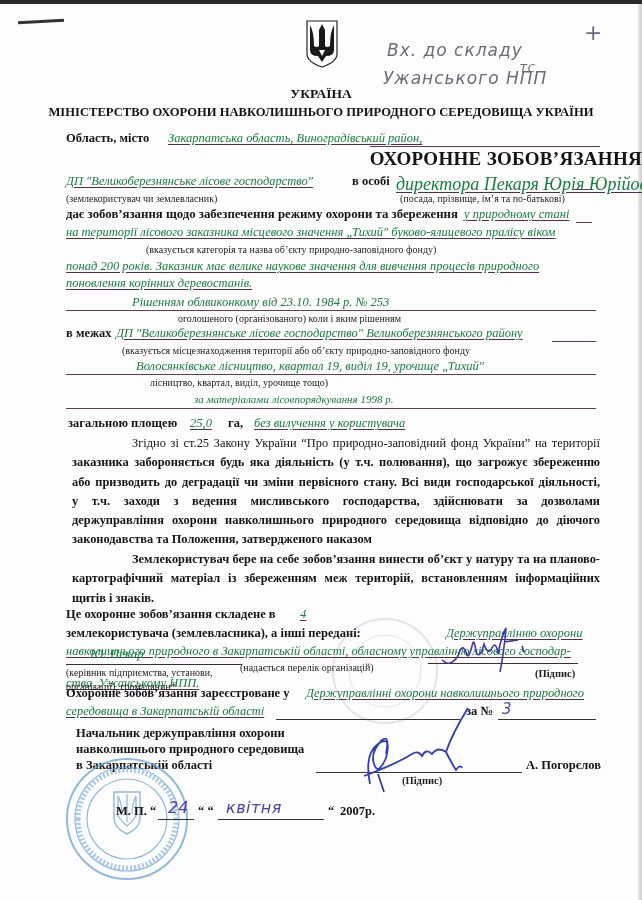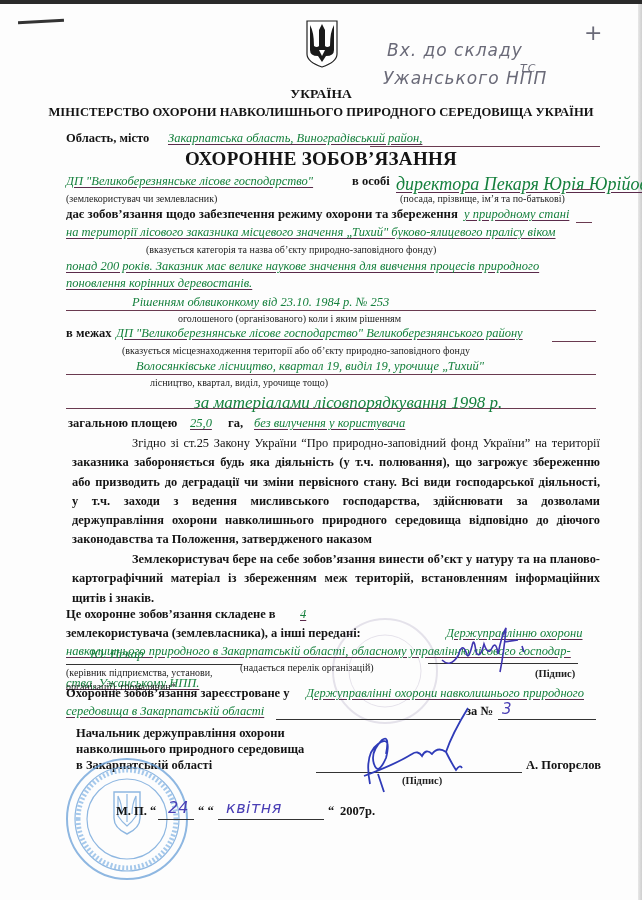--- a/index.html
+++ b/index.html
@@ -58,21 +58,21 @@
   <div class="hand pencil" style="left:584px;top:16px;font-size:22px;">+</div>
   <div class="hand pencil" style="left:520px;top:58px;font-size:11px;">ТС</div>
 
   <div class="abs b" style="left:0;width:642px;text-align:center;top:82px;font-size:13.5px;">УКРАЇНА</div>
   <div class="abs b" style="left:0;width:642px;text-align:center;top:101px;font-size:12.6px;">МІНІСТЕРСТВО ОХОРОНИ НАВКОЛИШНЬОГО ПРИРОДНОГО СЕРЕДОВИЩА УКРАЇНИ</div>
 
   <div class="abs b" style="left:66px;top:127px;font-size:12.5px;">Область, місто</div>
   <div class="abs fill ul" style="left:168px;top:127px;font-size:12.5px;">Закарпатська область,  Виноградівський район,</div>
   <div class="line" style="left:370px;top:142px;width:230px;"></div>
 
-  <div class="abs b" style="left:0;width:642px;text-align:center;top:144px;font-size:19px;letter-spacing:0.3px;">ОХОРОННЕ  ЗОБОВ’ЯЗАННЯ</div>
+  <div class="abs b" style="left:0;width:642px;text-align:right;top:144px;font-size:19px;letter-spacing:0.3px;">ОХОРОННЕ  ЗОБОВ’ЯЗАННЯ</div>
 
   <div class="abs fill ul" style="left:66px;top:170px;font-size:12.5px;">ДП "Великоберезнянське лісове господарство"</div>
   <div class="abs b" style="left:352px;top:170px;font-size:12.5px;">в особі</div>
   <div class="abs fill ul" style="left:396px;top:170px;font-size:18px;">директора Пекаря Юрія Юрійовича</div>
   <div class="line" style="left:572px;top:185px;width:20px;"></div>
   <div class="abs small" style="left:66px;top:189px;">(землекористувач чи землевласник)</div>
   <div class="abs small" style="left:400px;top:189px;">(посада, прізвище, ім’я  та по-батькові)</div>
 
   <div class="abs b" style="left:66px;top:203px;font-size:12.8px;">дає зобов’язання щодо забезпечення режиму охорони та збереження</div>
   <div class="abs fill ul" style="left:464px;top:203px;font-size:12.5px;">у природному стані</div>
@@ -87,21 +87,21 @@
   <div class="abs small" style="left:178px;top:309px;">оголошеного (організованого) коли і яким рішенням</div>
 
   <div class="abs b" style="left:66px;top:322px;font-size:12.5px;">в межах</div>
   <div class="abs fill ul" style="left:116px;top:322px;font-size:12.5px;">ДП "Великоберезнянське лісове господарство" Великоберезнянського району</div>
   <div class="line" style="left:552px;top:337px;width:44px;"></div>
   <div class="abs small" style="left:122px;top:341px;">(вказується місцезнаходження території або об’єкту природно-заповідного фонду</div>
   <div class="line" style="left:66px;top:370px;width:530px;"></div>
   <div class="abs fill" style="left:136px;top:355px;font-size:12.5px;">Волосянківське лісництво, квартал 19, виділ 19, урочище „Тихий"</div>
   <div class="abs small" style="left:150px;top:373px;">лісництво, квартал, виділ, урочище тощо)</div>
   <div class="line" style="left:66px;top:404px;width:530px;"></div>
-  <div class="abs fill" style="left:194px;top:389px;font-size:17px;">за матеріалами лісовпорядкування 1998 р.</div>
+  <div class="abs fill" style="left:194px;top:389px;font-size:11px;">за матеріалами лісовпорядкування 1998 р.</div>
 
   <div class="abs b" style="left:68px;top:412px;font-size:12.5px;">загальною площею</div>
   <div class="abs fill ul" style="left:190px;top:412px;font-size:12.5px;">25,0</div>
   <div class="abs b" style="left:228px;top:412px;font-size:12.5px;">га,</div>
   <div class="abs fill ul" style="left:254px;top:412px;font-size:12.5px;">без вилучення у користувача</div>
 
   <div class="para" style="top:430px;">
     <span class="row j" style="padding-left:60px;font-weight:normal;">Згідно зі ст.25 Закону України “Про природно-заповідний фонд України” на території</span>
     <span class="row j">заказника забороняється будь яка діяльність (у т.ч. полювання), що загрожує збереженню</span>
     <span class="row j">або призводить до деградації чи зміни первісного стану. Всі види господарської діяльності,</span>

